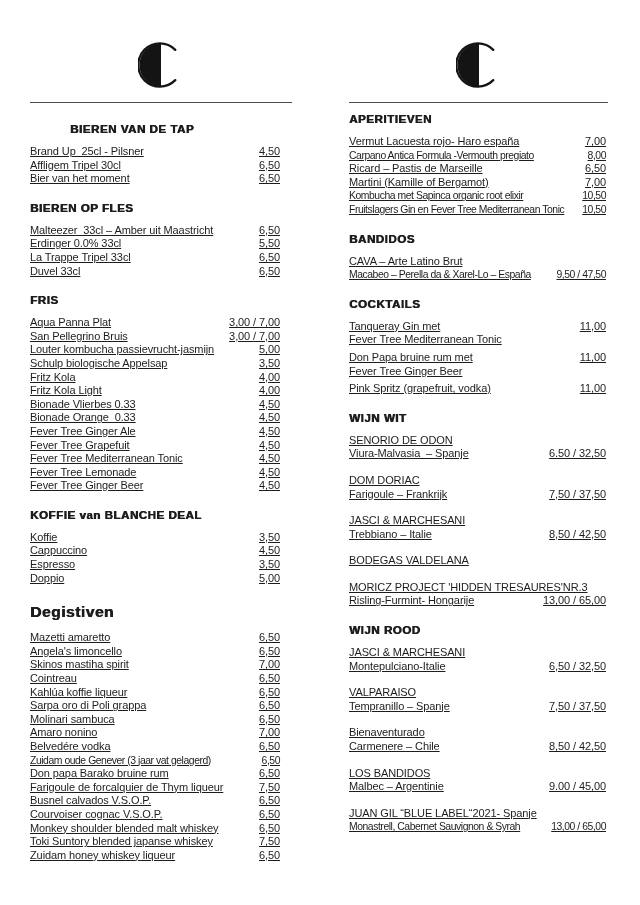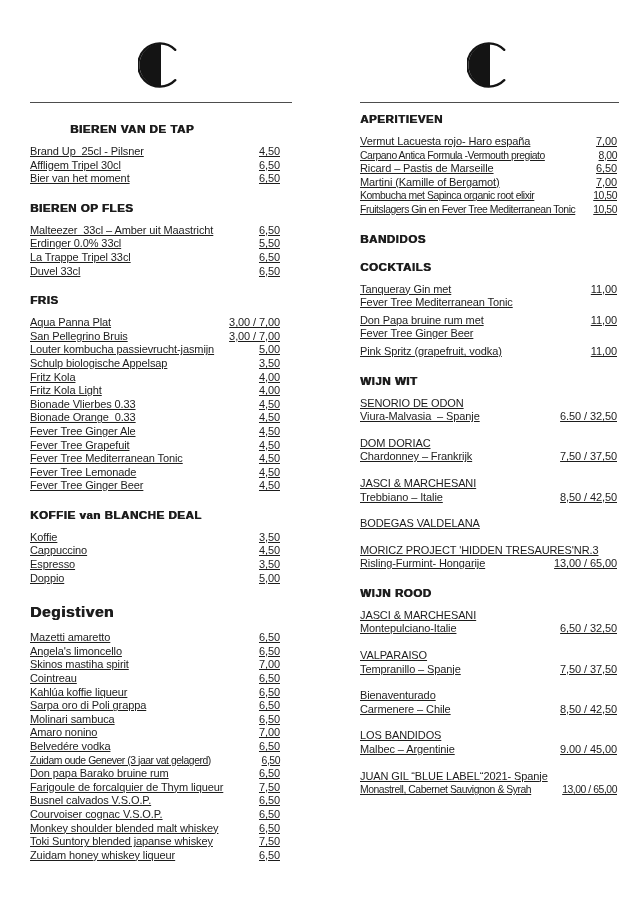--- a/index.html
+++ b/index.html
@@ -2,21 +2,21 @@
 <html><head>
 <meta charset="utf-8">
 <style>
   html,body { margin:0; padding:0; background:#ffffff; }
   .page {
     position:relative; width:640px; height:905px; background:#ffffff;
     font-family:"Liberation Sans", sans-serif; color:#1d1d1d; overflow:hidden;
   }
   .col { position:absolute; top:42px; }
   .col[data-col="0"] { left:30px;  width:262px; }
-  .col[data-col="1"] { left:360px; width:259px; }
+  .col[data-col="1"] { left:349px; width:259px; }
 
   .logo-row { display:flex; justify-content:center; height:48px; }
   .rule { border:none; border-top:1px solid #4d4d4d; margin:12px 0 0 0; }
 
   .sec-title {
     font-size:11.5px; font-weight:bold; letter-spacing:0.55px;
     margin:16px 0 10px 0; text-shadow:0.7px 0 0 currentColor;
   }
   .sec-title.deco-large { font-size:15.5px; margin-top:18px; }
   .col[data-col="0"] section:first-child .sec-title { margin-top:20px;padding-left:40px; }
@@ -372,20 +372,31 @@
             <div class="item">
               <div class="line condensed">
                 <span class="nm">Fruitslagers Gin en Fever Tree Mediterranean Tonic</span>
                 <span class="pr">10,50</span>
               </div>
             </div>
           </div>
         </section>
         <section>
           <h2 class="sec-title deco">BANDIDOS</h2>
+          <div class="items tight">
+            <div class="item">
+              <div class="line">
+                <span class="nm">CAVA – Arte Latino Brut</span>
+              </div>
+              <div class="line condensed">
+                <span class="nm">Macabeo – Perella da &amp; Xarel-Lo – España</span>
+                <span class="pr">9,50 / 47,50</span>
+              </div>
+            </div>
+          </div>
         </section>
         <section>
           <h2 class="sec-title deco">COCKTAILS</h2>
           <div class="items cocktail">
             <div class="item">
               <div class="line">
                 <span class="nm">Tanqueray Gin met</span>
                 <span class="pr">11,00</span>
               </div>
               <div class="line">
@@ -419,21 +430,21 @@
               <div class="line">
                 <span class="nm">Viura-Malvasia  – Spanje</span>
                 <span class="pr">6.50 / 32,50</span>
               </div>
             </div>
             <div class="item">
               <div class="line">
                 <span class="nm">DOM DORIAC</span>
               </div>
               <div class="line">
-                <span class="nm">Chardonney – Frankrijk</span>
+                <span class="nm">Farigoule – Frankrijk</span>
                 <span class="pr">7,50 / 37,50</span>
               </div>
             </div>
             <div class="item">
               <div class="line">
                 <span class="nm">JASCI &amp; MARCHESANI</span>
               </div>
               <div class="line">
                 <span class="nm">Trebbiano – Italie</span>
                 <span class="pr">8,50 / 42,50</span>

